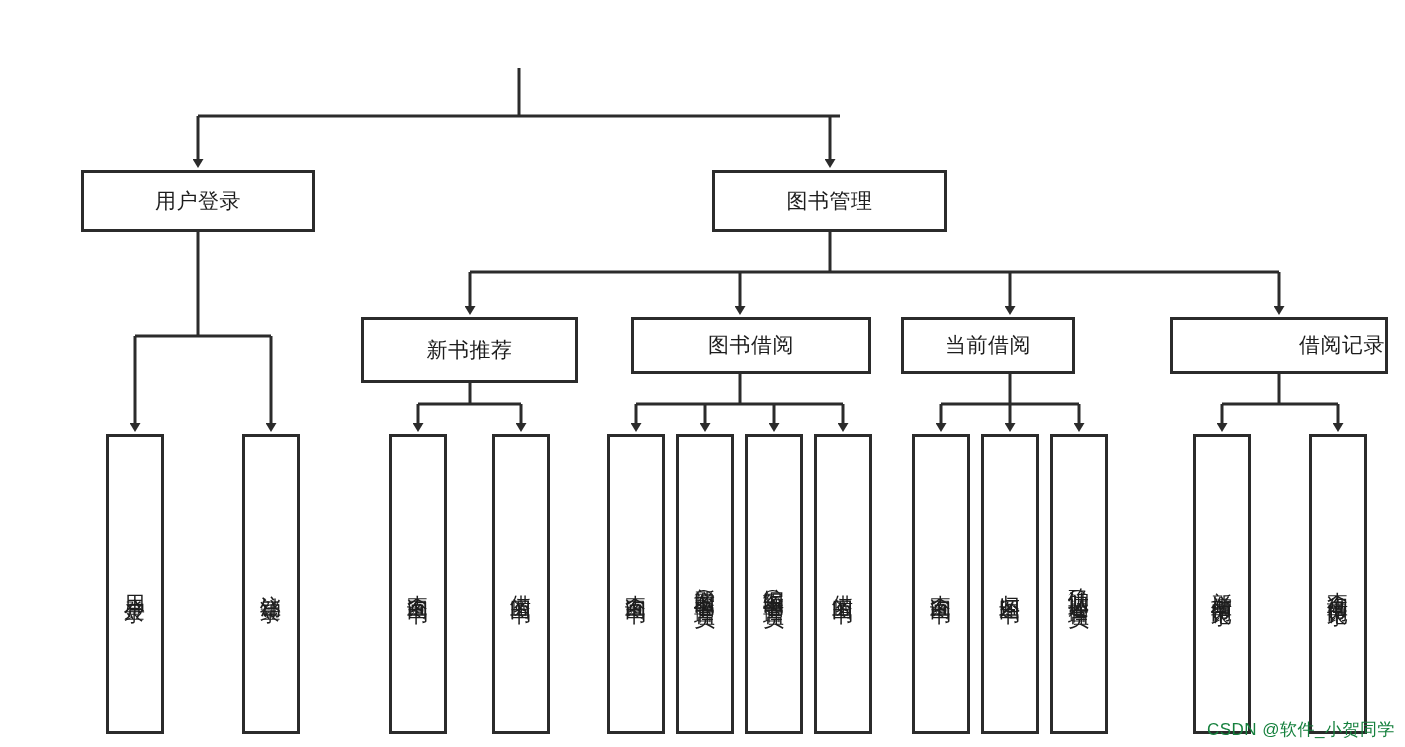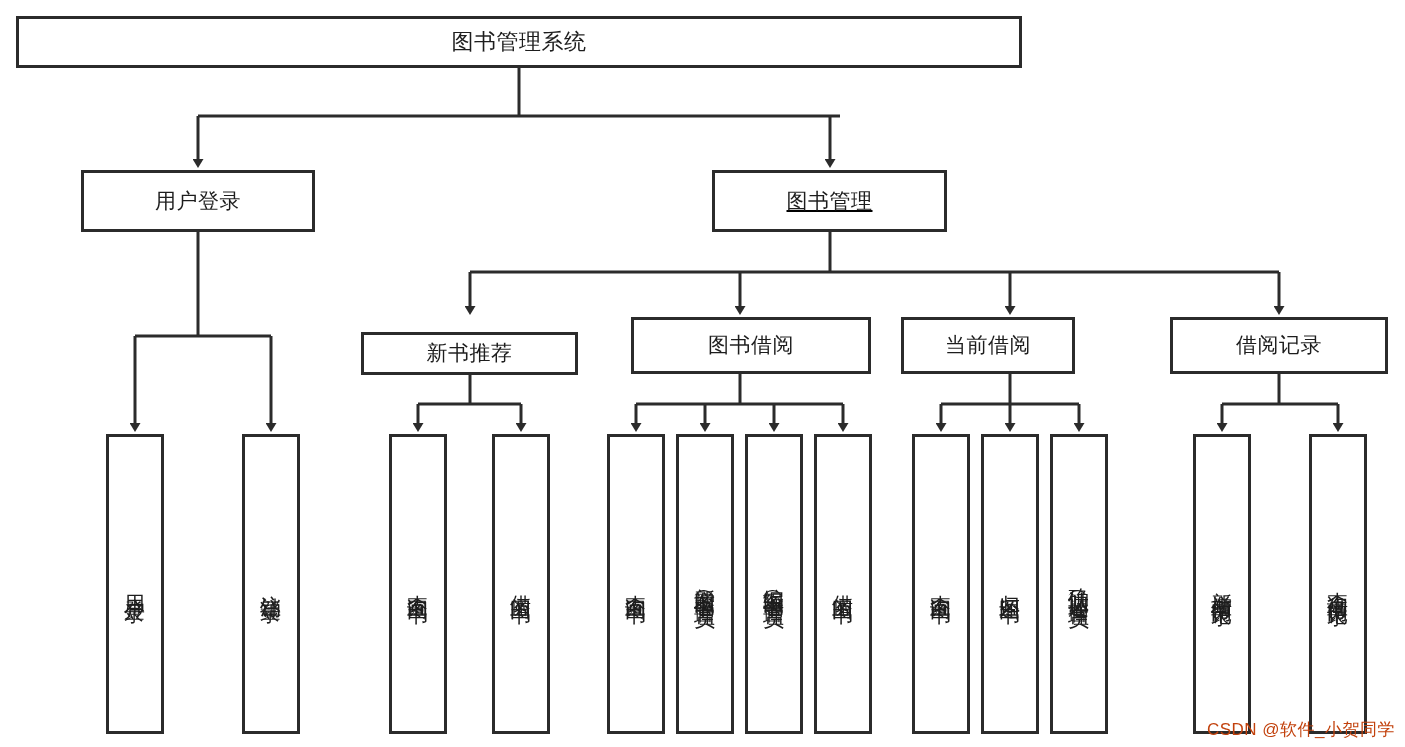--- a/index.html
+++ b/index.html
@@ -60,21 +60,21 @@
     font-size: 21px;
     letter-spacing: 3px;
     line-height: 1;
     max-height: 272px;
   }
   .watermark {
     position: absolute;
     right: 10px;
     bottom: 6px;
     font-size: 17px;
-    color: #c2410c;
+    color: #15803d;
     letter-spacing: 0.5px;
     white-space: nowrap;
     user-select: none;
   }
 </style>
 </head>
 <body>
 
 <div id="diagram-root">
 
@@ -121,41 +121,38 @@
       <path d="M1010,404 L1010,424" marker-end="url(#arrowhead)"></path>
       <path d="M1079,404 L1079,424" marker-end="url(#arrowhead)"></path>
 
       <path d="M1279,374 L1279,404"></path>
       <path d="M1222,404 L1338,404"></path>
       <path d="M1222,404 L1222,424" marker-end="url(#arrowhead)"></path>
       <path d="M1338,404 L1338,424" marker-end="url(#arrowhead)"></path>
     </g>
   </svg>
 
-  <div class="node-box root horizontal" style="left:16px; top:16px; width:1006px; height:52px;">
-    <span class="node-label">图书管理系统</span>
-  </div>
 
   <div class="node-box horizontal" style="left:81px; top:170px; width:234px; height:62px;">
     <span class="node-label">用户登录</span>
   </div>
-  <div class="node-box horizontal" style="left:712px; top:170px; width:235px; height:62px;text-decoration:underline;">
+  <div class="node-box horizontal" style="left:712px; top:170px; width:235px; height:62px;">
     <span class="node-label">图书管理</span>
   </div>
 
-  <div class="node-box horizontal" style="left:361px; top:332px; width:217px; height:43px;">
+  <div class="node-box horizontal" style="left:361px; top:317px; width:217px; height:66px;">
     <span class="node-label">新书推荐</span>
   </div>
   <div class="node-box horizontal" style="left:631px; top:317px; width:240px; height:57px;">
     <span class="node-label">图书借阅</span>
   </div>
   <div class="node-box horizontal" style="left:901px; top:317px; width:174px; height:57px;">
     <span class="node-label">当前借阅</span>
   </div>
-  <div class="node-box horizontal" style="left:1170px; top:317px; width:218px; height:57px;">
+  <div class="node-box horizontal" style="left:1170px; top:317px; width:218px; height:57px;justify-content:flex-end;">
     <span class="node-label">借阅记录</span>
   </div>
 
   <div class="node-box vertical" style="left:106px; top:434px; width:58px; height:300px;">
     <span class="node-label">用户登录</span>
   </div>
   <div class="node-box vertical" style="left:242px; top:434px; width:58px; height:300px;">
     <span class="node-label">注销登录</span>
   </div>
 

